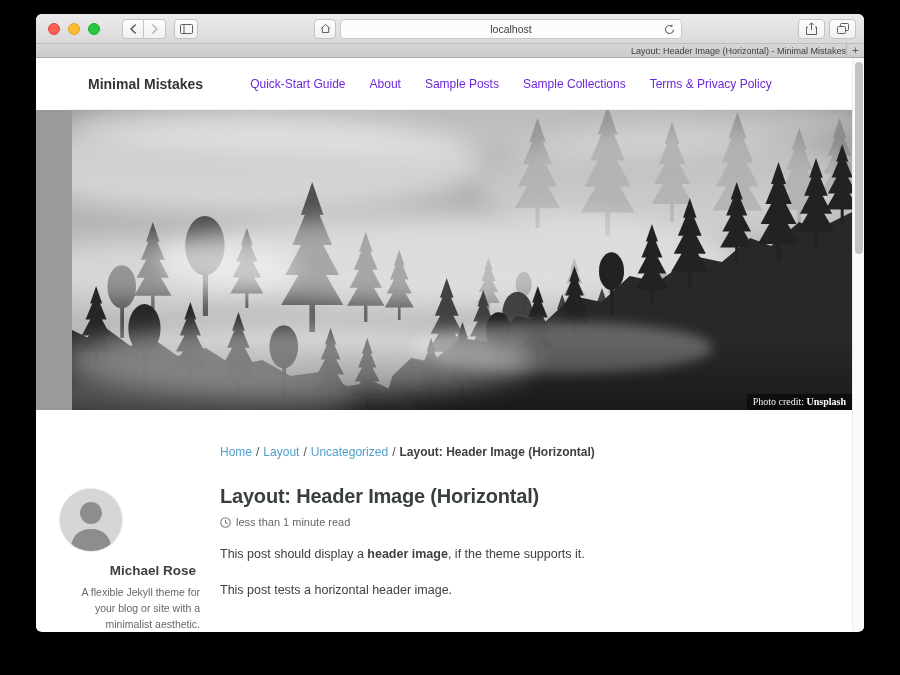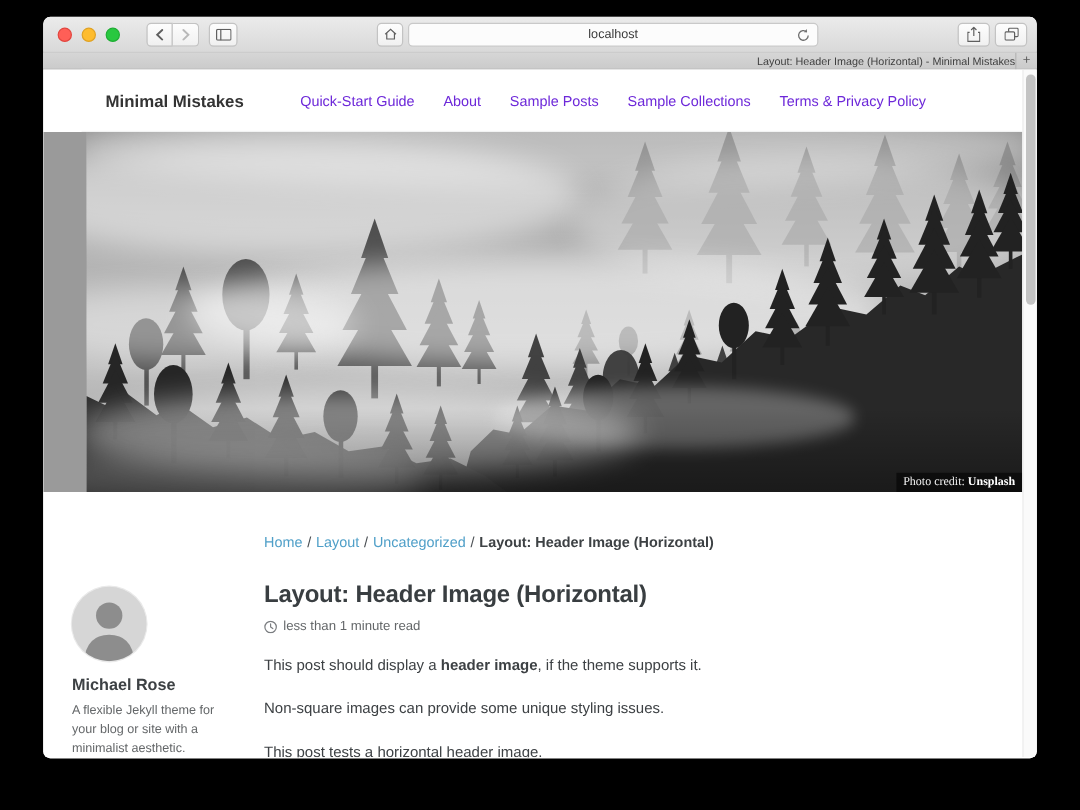--- a/index.html
+++ b/index.html
@@ -67,21 +67,21 @@
   .hero-caption b { color:#fff; }
 
   
   .breadcrumb { margin:35px 0 0 184px; font-size:12px; color:#646769; }
   .breadcrumb a { color:#4f9fc8; text-decoration:none; }
   .breadcrumb .sep { margin:0 4px; color:#494e52; }
   .breadcrumb .current { font-weight:700; color:#3d4144; }
 
   
   .article-row { display:flex; margin-top:26px; }
-  .author-col { width:184px; padding:4px 24px 0; flex-shrink:0; }
+  .author-col { width:184px; padding:4px 24px 0; flex-shrink:0;text-align:right; }
   .avatar { width:62px; height:62px; border-radius:50%; background:#d6d6d6; overflow:hidden;
     box-shadow:0 0 0 1px #e9e9e9; }
   .avatar svg { display:block; width:100%; height:100%; }
   .author-name { margin-top:12px; font-size:13.5px; font-weight:700; color:#3d4144; }
   .author-bio { margin-top:7px; font-size:10.5px; line-height:1.5; color:#646769; width:140px; }
 
   .main-col { flex:1; padding-right:20px; max-width:620px; }
   .post-title { font-size:20px; line-height:1.15; font-weight:700; color:#393e41; letter-spacing:-0.2px; }
   .post-meta { margin-top:8px; display:flex; align-items:center; gap:5px; font-size:11px; color:#646769; }
   .post-meta svg { color:#7a7d80; }
@@ -301,20 +301,19 @@
         <div class="main-col">
           <h1 class="post-title">Layout: Header Image (Horizontal)</h1>
           <div class="post-meta">
             <svg width="11" height="11" viewBox="0 0 12 12">
               <circle cx="6" cy="6" r="5.2" fill="none" stroke="currentColor" stroke-width="1.1"></circle>
               <path d="M6 3.2V6l2 1.4" fill="none" stroke="currentColor" stroke-width="1.1" stroke-linecap="round"></path>
             </svg>
             <span>less than 1 minute read</span>
           </div>
           <p><span>This post should display a </span><strong>header image</strong><span>, if the theme supports it.</span></p>
-          <p>Non-square images can provide some unique styling issues.</p>
           <p>This post tests a horizontal header image.</p>
         </div>
       </div>
 
     </div>
   </div>
 </div>
 
 </body></html>

